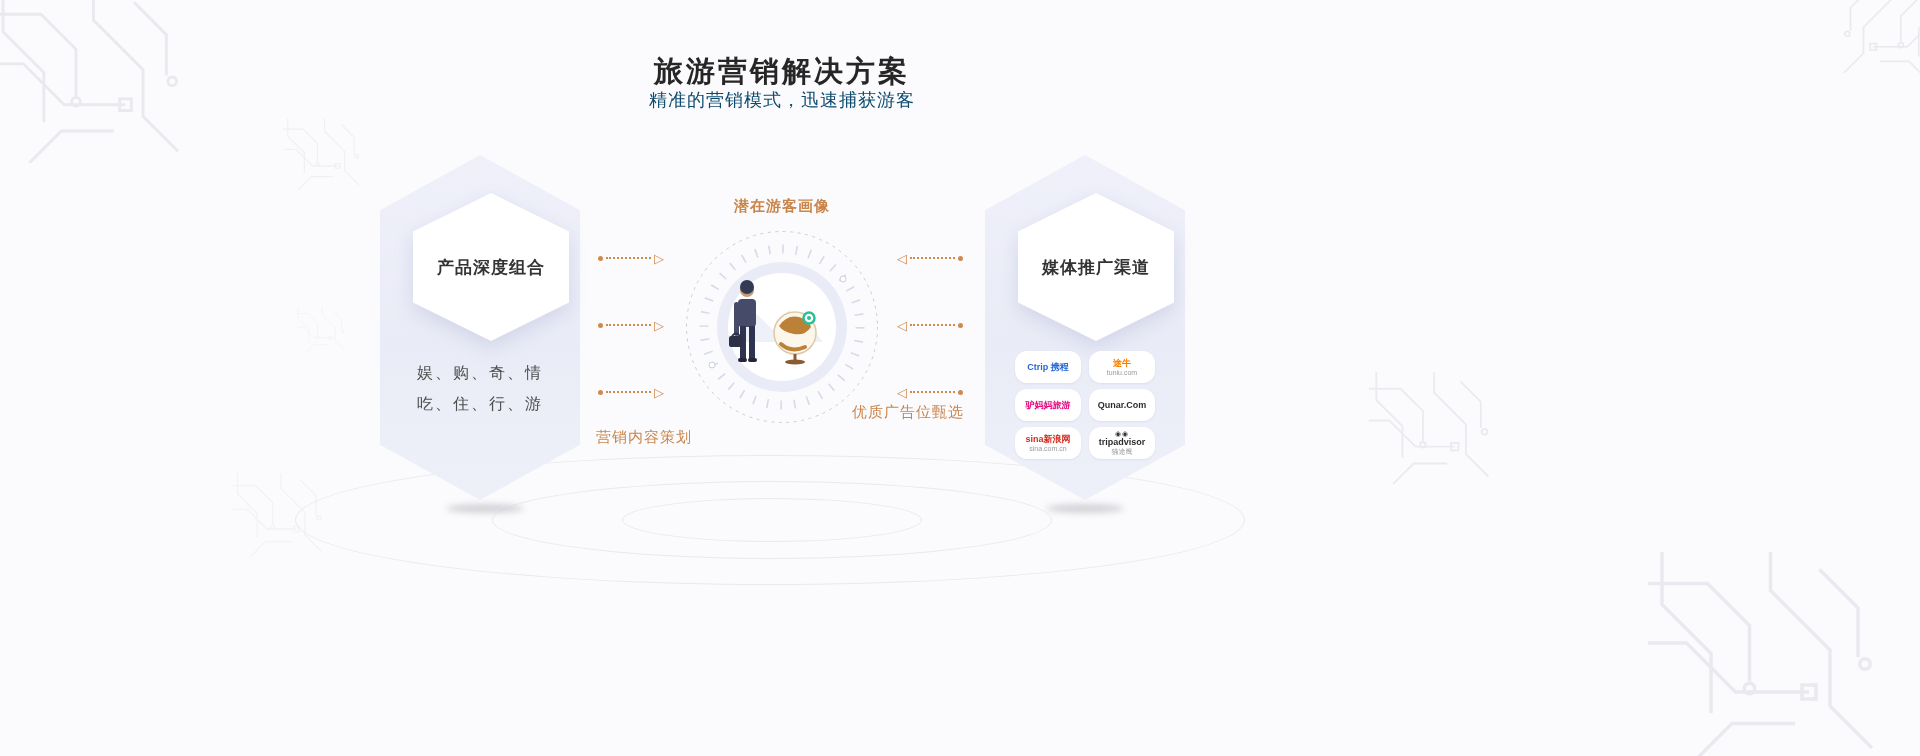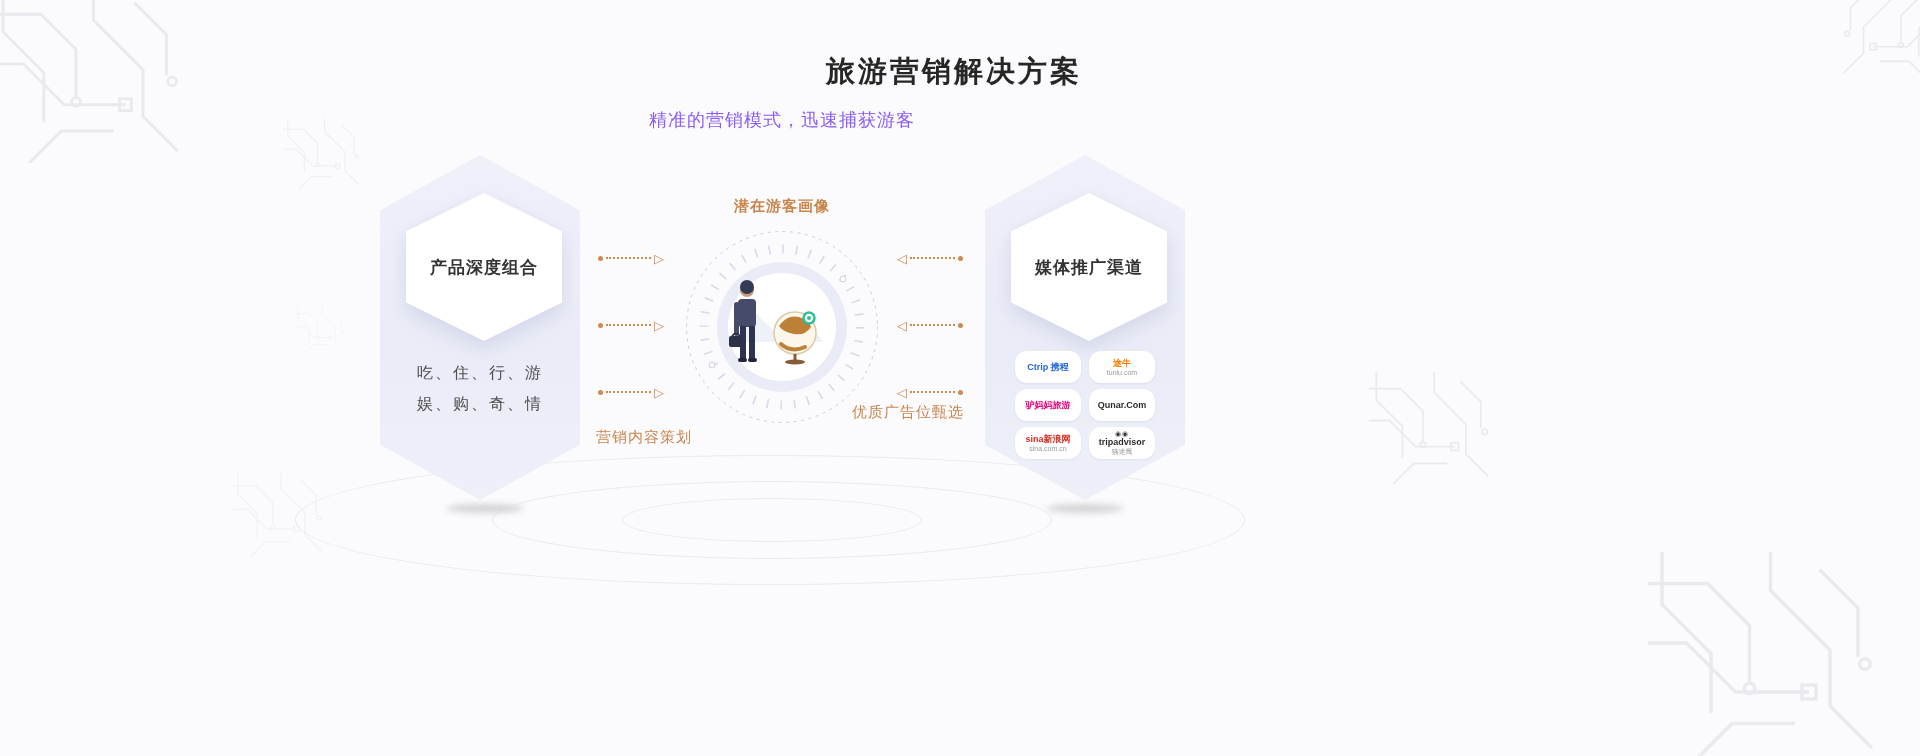--- a/index.html
+++ b/index.html
@@ -11,43 +11,43 @@
   svg.deco { position:absolute; color:#e9e9f0; z-index:0; }
   .d-tl  { left:-12px; top:-12px; width:240px; height:175px; }
   .d-tr  { right:-28px; top:-22px; width:130px; height:105px; transform:scaleX(-1); }
   .d-ml  { left:283px; top:118px; width:95px; height:72px; opacity:.65; }
   .d-ml2 { left:295px; top:305px; width:62px; height:50px; opacity:.55; }
   .d-rm  { left:1366px; top:372px; width:155px; height:112px; opacity:.9; }
   .d-br  { left:1648px; top:552px; width:280px; height:210px; }
   .d-bl  { left:232px; top:472px; width:112px; height:86px; opacity:.45; }
 
   
-  .page-title { position:absolute; left:482px; top:52px; width:600px; text-align:right;
+  .page-title { position:absolute; left:482px; top:52px; width:600px; text-align:center;
                 font-size:29px; font-weight:bold; color:#262626; letter-spacing:3px; z-index:3; }
-  .page-subtitle { position:absolute; left:432px; top:108px; width:700px; text-align:center;
-                   font-size:18px; color:#8b5cf6; letter-spacing:1px; z-index:3; }
+  .page-subtitle { position:absolute; left:432px; top:88px; width:700px; text-align:center;
+                   font-size:18px; color:#0c4a6e; letter-spacing:1px; z-index:3; }
 
   
   .ring { position:absolute; border:1px solid #e9e9ee; border-radius:50%; z-index:0; background:transparent; }
   .ring1 { left:295px; top:455px; width:950px; height:130px; }
   .ring2 { left:492px; top:481px; width:560px; height:78px; }
   .ring3 { left:622px; top:498px; width:300px; height:44px; }
   .card-shadow { position:absolute; width:78px; height:9px; background:#c6c6cc; border-radius:50%;
                  filter:blur(3px); opacity:.75; z-index:1; }
   .sh-left  { left:446px;  top:504px; }
   .sh-right { left:1046px; top:504px; }
 
   
   .hex-card { position:absolute; top:155px; width:200px; height:345px; z-index:2; }
   .hex-card.left  { left:380px; }
   .hex-card.right { left:985px; }
   .hex-bg { position:absolute; inset:0;
             background:linear-gradient(180deg,#eff0fa 0%,#e9ebf6 55%,#eef0f9 100%);
             clip-path:polygon(50% 0,100% 16%,100% 84%,50% 100%,0 84%,0 16%); }
-  .hex-white-wrap { position:absolute; left:26px; top:38px; width:156px; height:148px;
+  .hex-white-wrap { position:absolute; left:33px; top:38px; width:156px; height:148px;
                     filter:drop-shadow(0 7px 9px rgba(120,130,180,.20)); }
   .hex-white { width:100%; height:100%; background:#ffffff;
                clip-path:polygon(50% 0,100% 26%,100% 74%,50% 100%,0 74%,0 26%);
                display:flex; align-items:center; justify-content:center; }
   .hex-title { font-size:17px; font-weight:bold; color:#333; letter-spacing:1px; }
 
   .card-lines { position:absolute; left:0; right:0; top:202px; text-align:center;
                 font-size:16px; color:#4f4f4f; line-height:31px; letter-spacing:2px; }
 
   
@@ -130,22 +130,22 @@
   <p class="page-subtitle">精准的营销模式，迅速捕获游客</p>
 
   <div class="hex-card left">
     <div class="hex-bg"></div>
     <div class="hex-white-wrap">
       <div class="hex-white">
         <span class="hex-title">产品深度组合</span>
       </div>
     </div>
     <div class="card-lines">
+      <div>娱、购、奇、情</div>
       <div>吃、住、行、游</div>
-      <div>娱、购、奇、情</div>
     </div>
   </div>
 
   <div class="hex-card right">
     <div class="hex-bg"></div>
     <div class="hex-white-wrap">
       <div class="hex-white">
         <span class="hex-title">媒体推广渠道</span>
       </div>
     </div>

